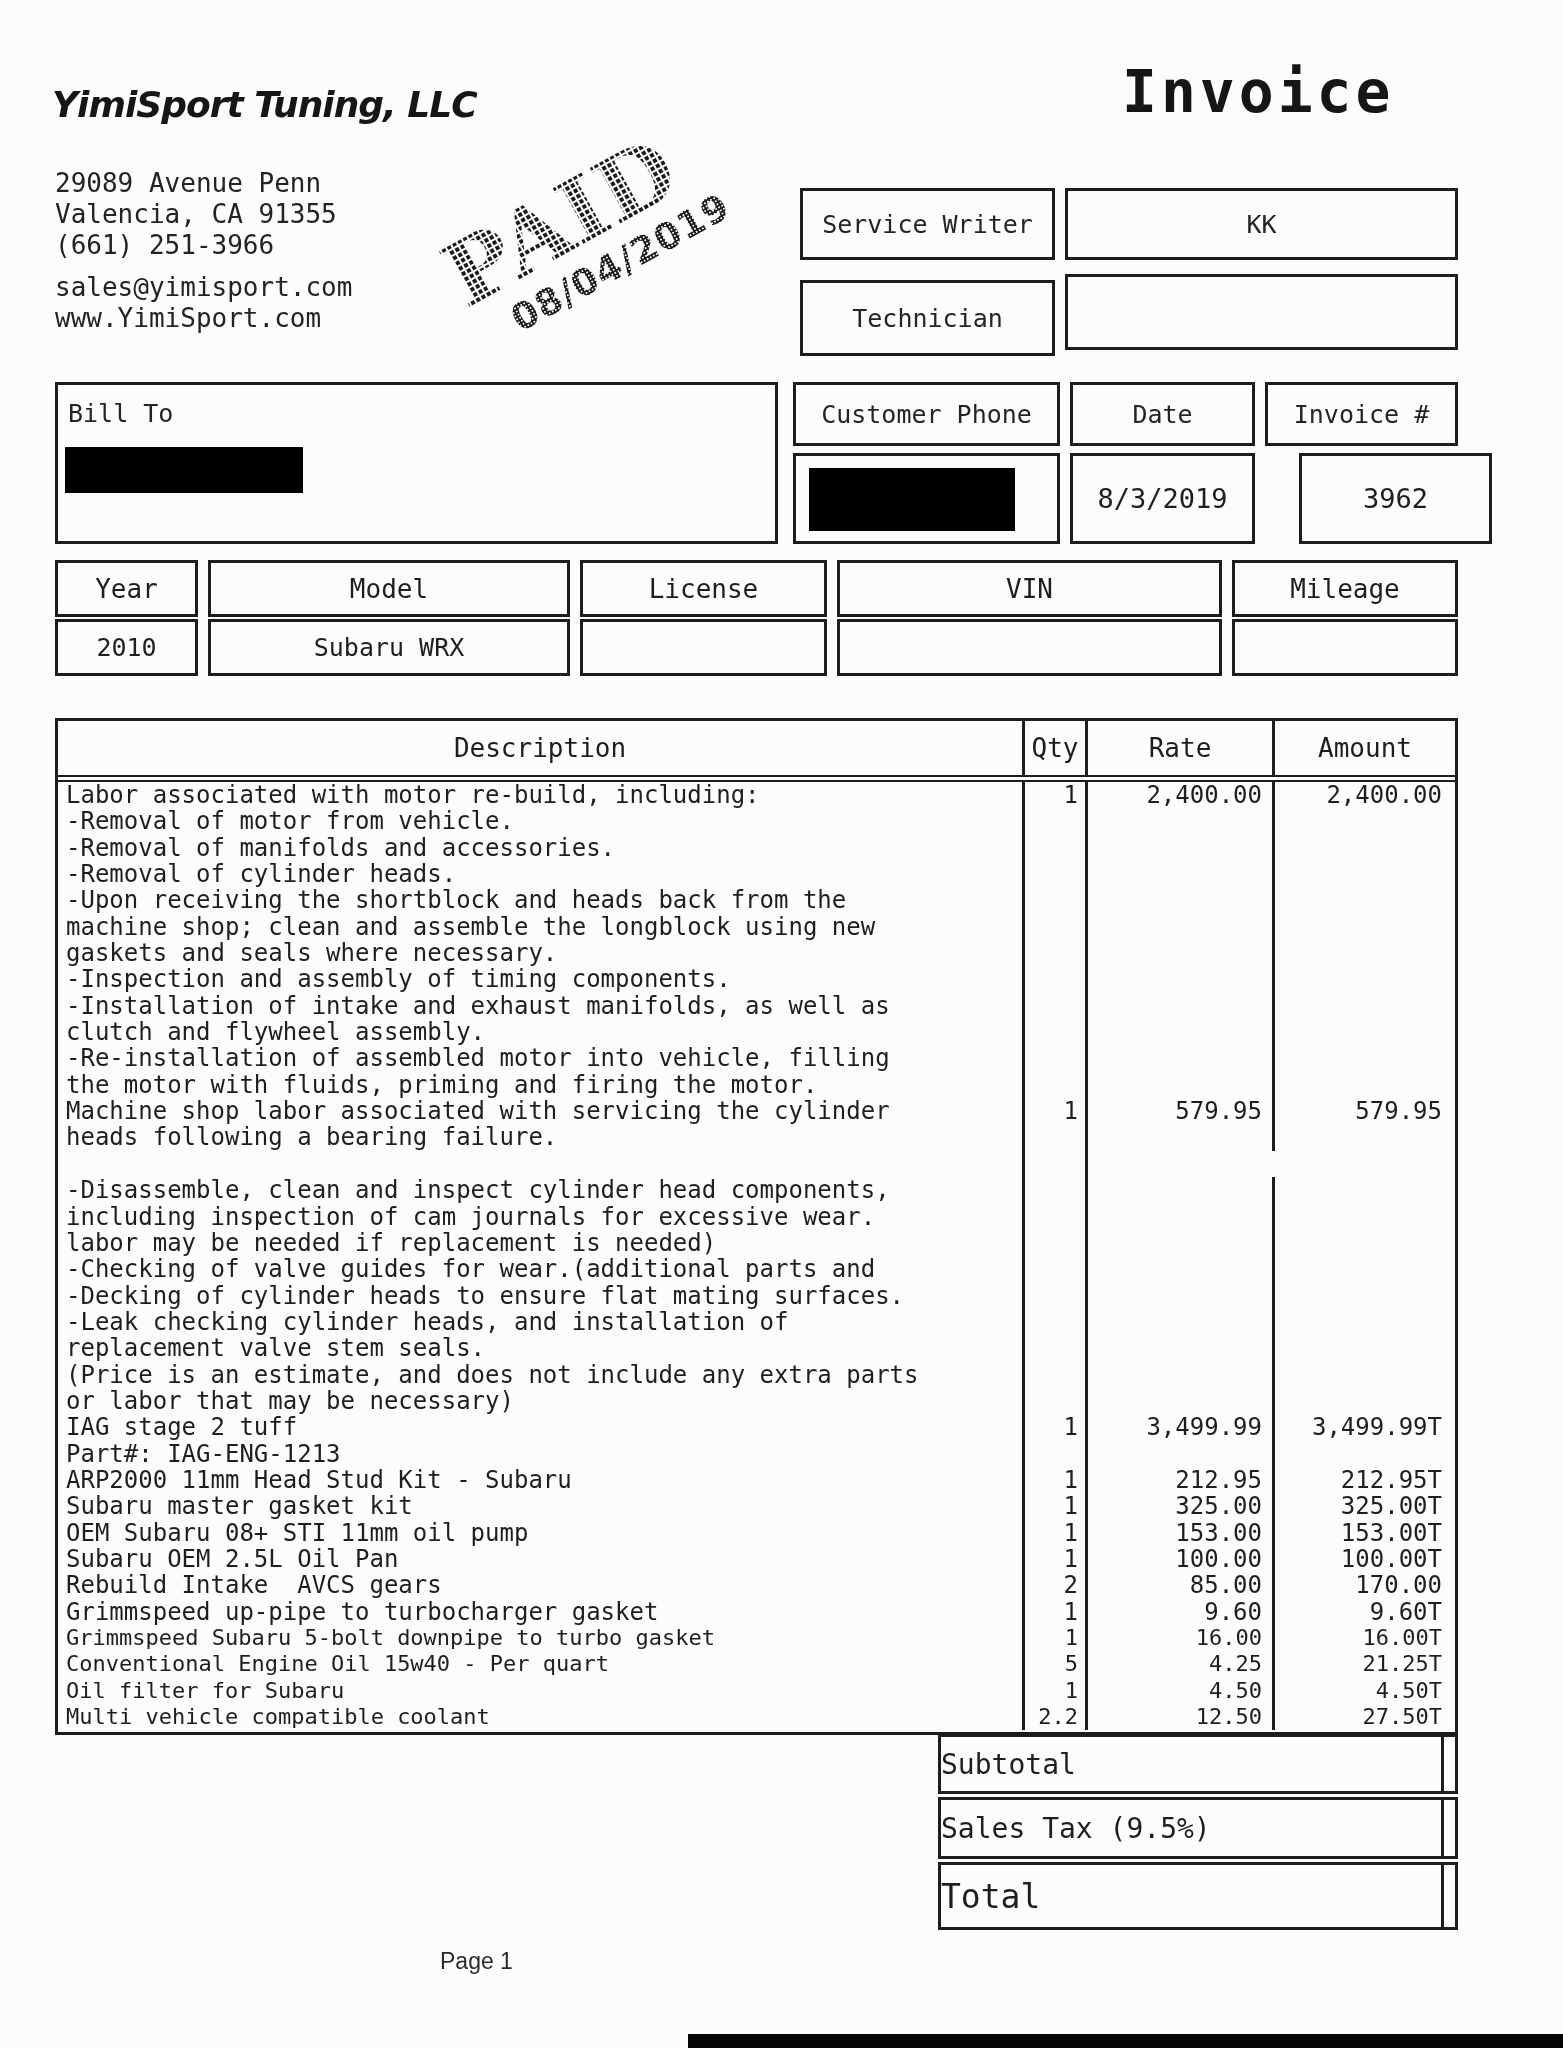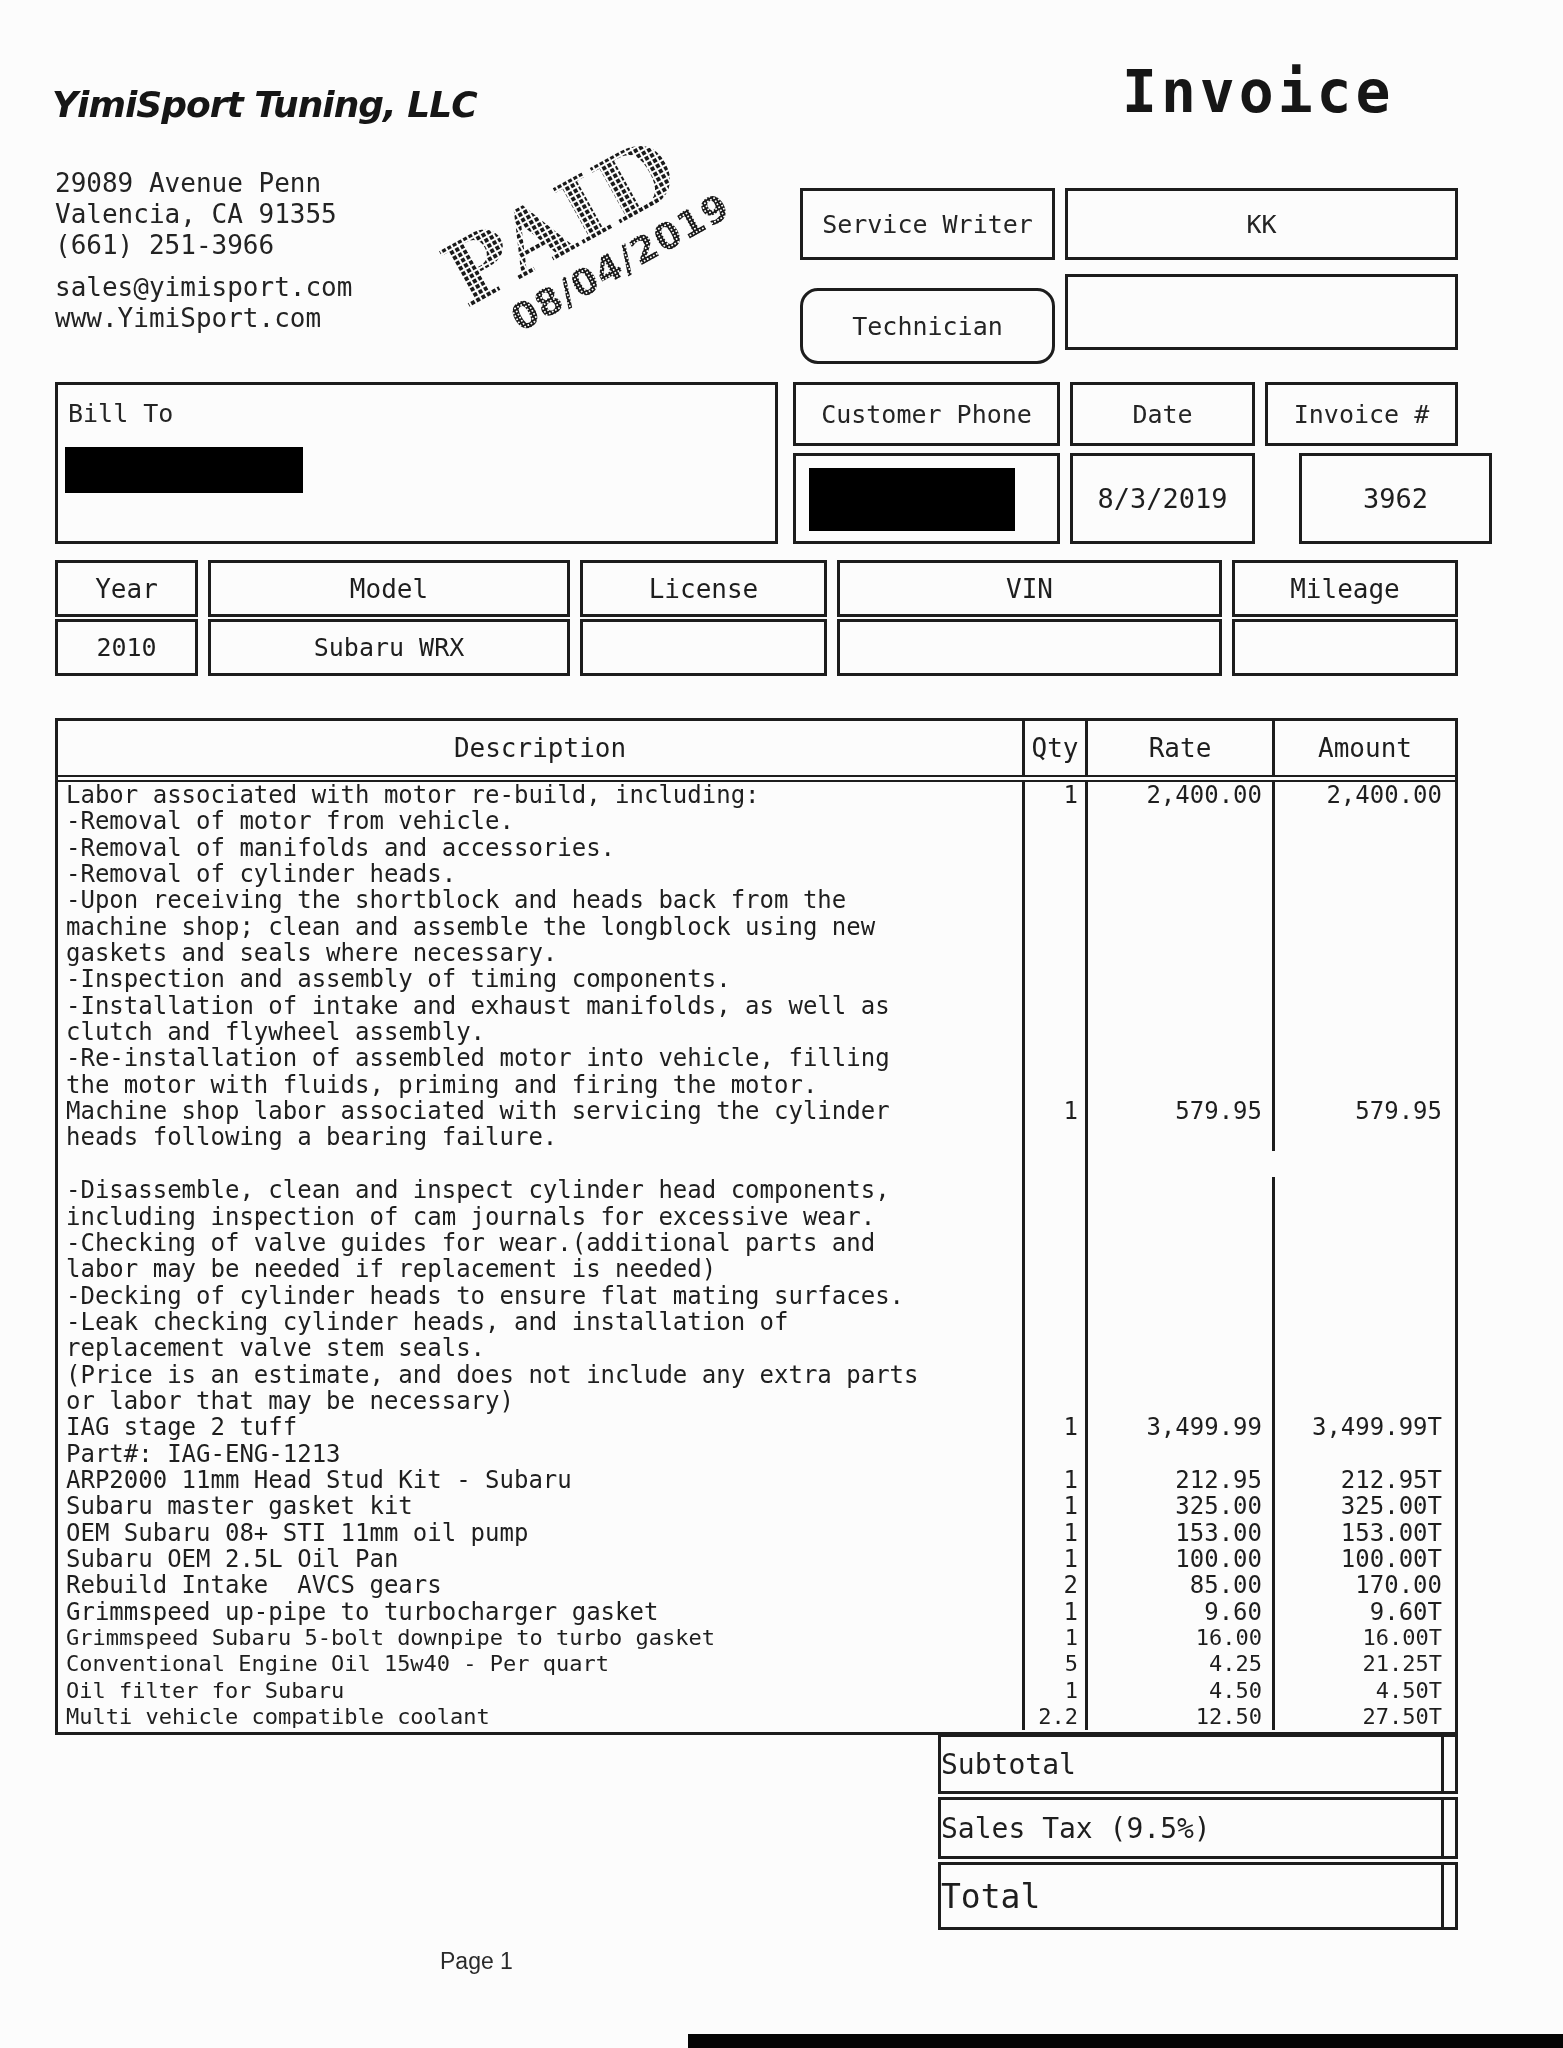--- a/index.html
+++ b/index.html
@@ -87,21 +87,21 @@
     <div>www.YimiSport.com</div>
   </div>
 
   <div class="abs stamp">
     <div class="stamp-paid">PAID</div>
     <div class="stamp-date">08/04/2019</div>
   </div>
 
   <div class="box center lbl" style="left:800px;top:188px;width:255px;height:72px;">Service Writer</div>
   <div class="box center lbl" style="left:1065px;top:188px;width:393px;height:72px;">KK</div>
-  <div class="box center lbl" style="left:800px;top:288px;width:255px;height:76px;border-radius:18px;">Technician</div>
+  <div class="box center lbl" style="left:800px;top:280px;width:255px;height:76px;">Technician</div>
   <div class="box center lbl" style="left:1065px;top:274px;width:393px;height:76px;"></div>
 
   <div class="box" style="left:55px;top:382px;width:723px;height:162px;">
     <div class="lbl" style="padding:14px 0 0 10px;">Bill To</div>
     <div class="redaction" style="left:7px;top:62px;width:238px;height:46px;"></div>
   </div>
 
   <div class="box center lbl" style="left:793px;top:382px;width:267px;height:64px;">Customer Phone</div>
   <div class="box" style="left:793px;top:453px;width:267px;height:91px;">
     <div class="redaction" style="left:13px;top:12px;width:206px;height:63px;"></div>
@@ -262,28 +262,28 @@
         </div>
 
         <div class="irow">
           <div class="c-desc">including inspection of cam journals for excessive wear.</div>
           <div class="c-qty"></div>
           <div class="c-rate"></div>
           <div class="c-amount"></div>
         </div>
 
         <div class="irow">
+          <div class="c-desc">labor may be needed if replacement is needed)</div>
+          <div class="c-qty"></div>
+          <div class="c-rate"></div>
+          <div class="c-amount"></div>
+        </div>
+
+        <div class="irow">
           <div class="c-desc">-Checking of valve guides for wear.(additional parts and</div>
-          <div class="c-qty"></div>
-          <div class="c-rate"></div>
-          <div class="c-amount"></div>
-        </div>
-
-        <div class="irow">
-          <div class="c-desc">labor may be needed if replacement is needed)</div>
           <div class="c-qty"></div>
           <div class="c-rate"></div>
           <div class="c-amount"></div>
         </div>
 
         <div class="irow">
           <div class="c-desc">-Decking of cylinder heads to ensure flat mating surfaces.</div>
           <div class="c-qty"></div>
           <div class="c-rate"></div>
           <div class="c-amount"></div>

